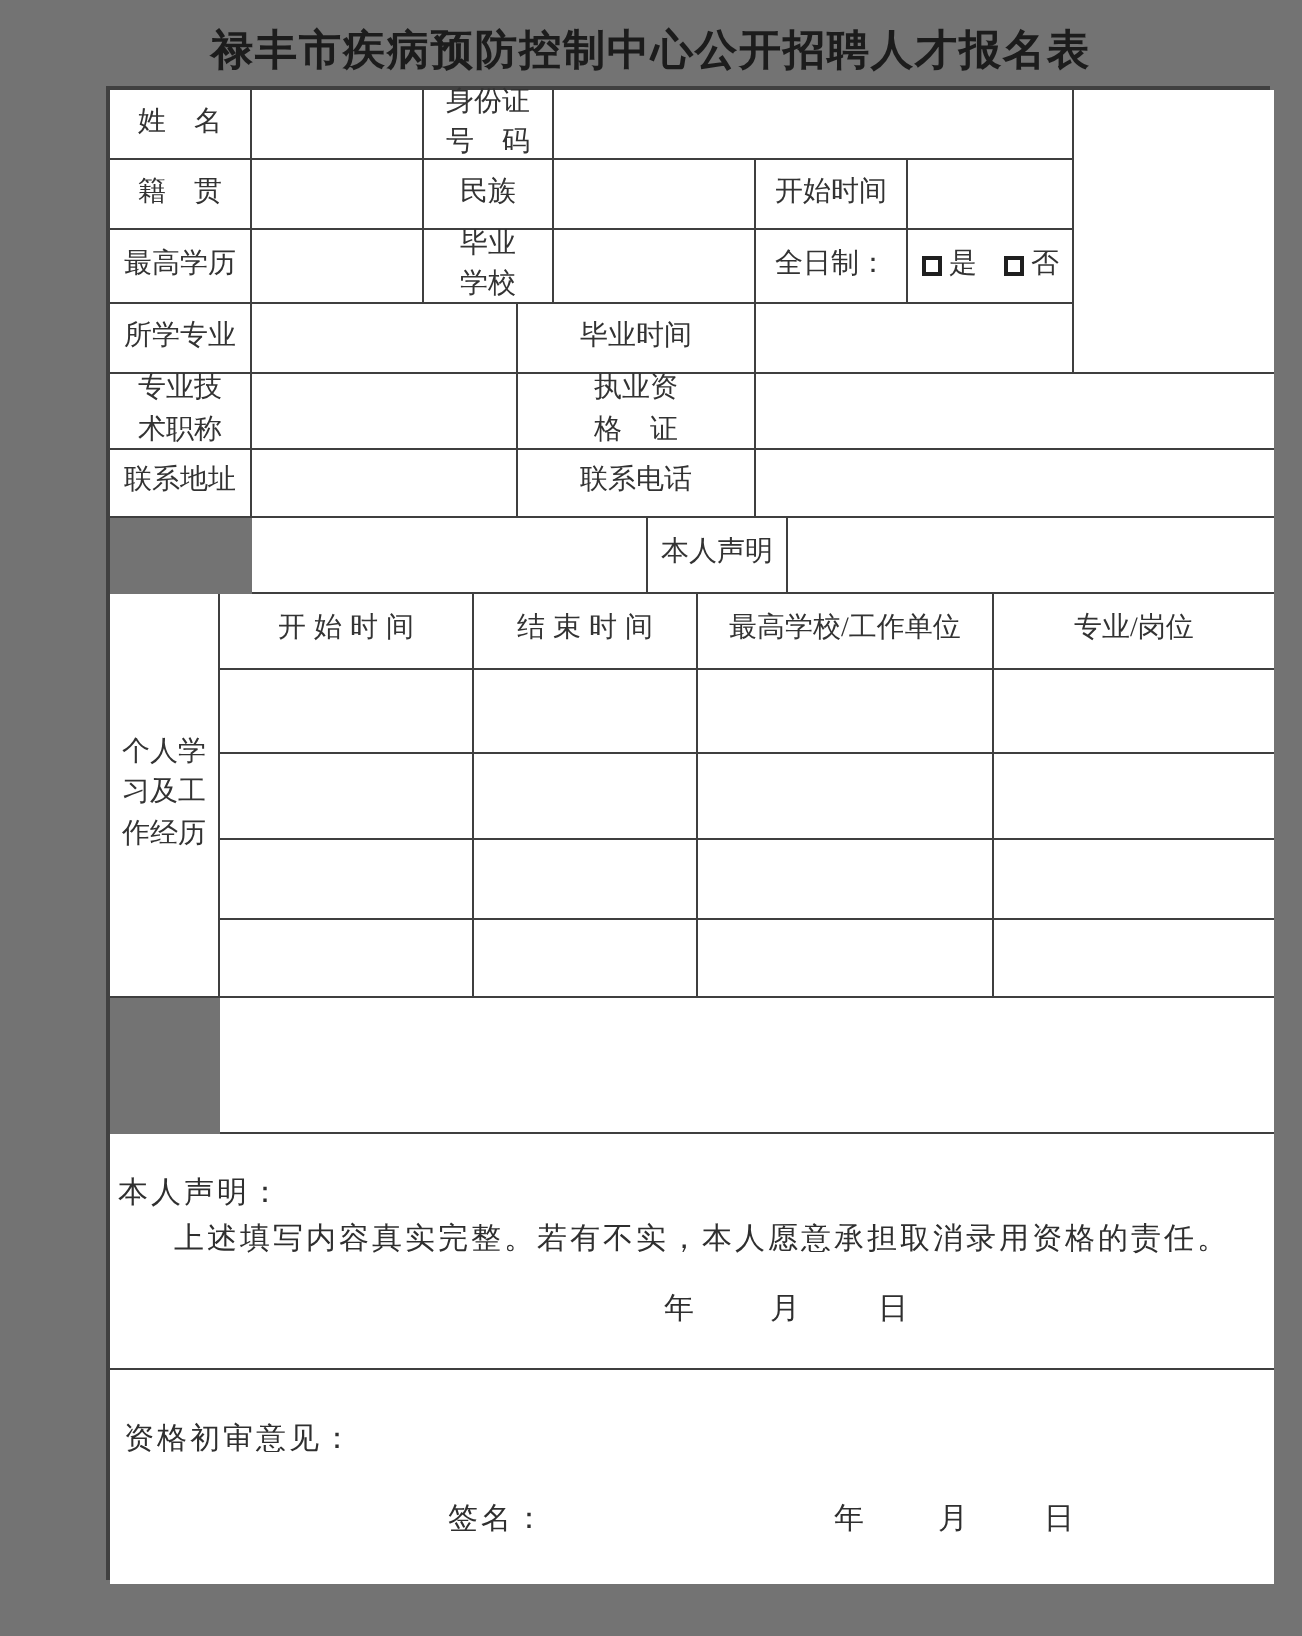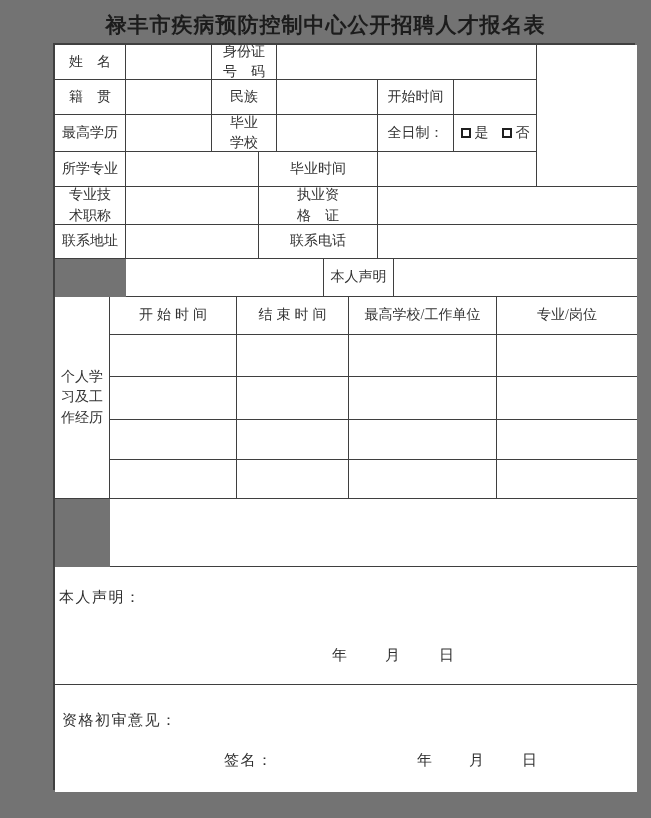--- a/index.html
+++ b/index.html
@@ -112,20 +112,21 @@
 
     <div class="cell" style="left:55px;top:415px;width:127px;height:39px"></div>
     <div class="cell" style="left:182px;top:415px;width:112px;height:39px"></div>
     <div class="cell" style="left:294px;top:415px;width:148px;height:39px"></div>
     <div class="cell no-r" style="left:442px;top:415px;width:140px;height:39px"></div>
 
     <div class="cell no-r" style="left:55px;top:454px;width:527px;height:68px"></div>
 
     <div class="cell no-r free" style="left:0;top:522px;width:582px;height:118px">
       <span class="abs" style="left:4px;top:20px">本人声明：</span>
+      <span class="abs" style="left:32px;top:43px">上述填写内容真实完整。若有不实，本人愿意承担取消录用资格的责任。</span>
       <span class="abs" style="left:277px;top:78px">年</span>
       <span class="abs" style="left:330px;top:78px">月</span>
       <span class="abs" style="left:384px;top:78px">日</span>
     </div>
 
     <div class="cell no-r no-b free" style="left:0;top:640px;width:582px;height:107px">
       <span class="abs" style="left:7px;top:25px">资格初审意见：</span>
       <span class="abs" style="left:169px;top:65px">签名：</span>
       <span class="abs" style="left:362px;top:65px">年</span>
       <span class="abs" style="left:414px;top:65px">月</span>

